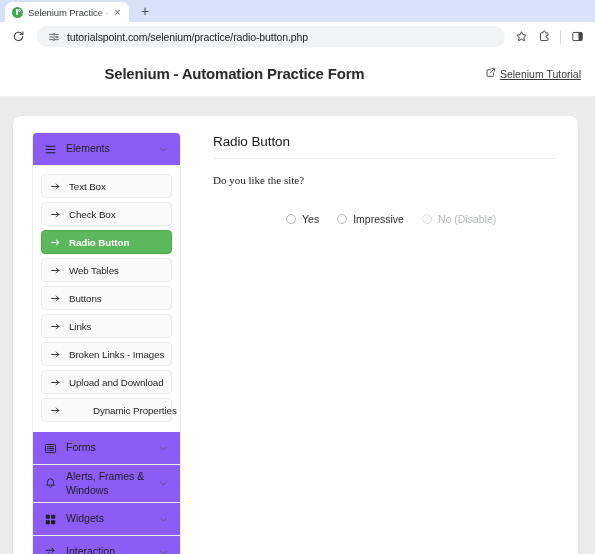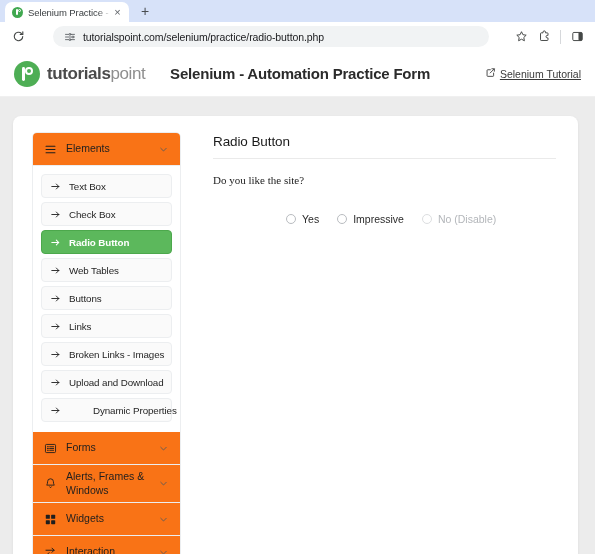--- a/index.html
+++ b/index.html
@@ -108,21 +108,20 @@
   }
 
   .toolbar {
     height: 29px;
     background: #ffffff;
     display: flex;
     align-items: center;
     padding: 0 8px;
     box-sizing: border-box;
     flex: 0 0 auto;
-    gap: 16px;
   }
   .tb-icon {
     width: 20px;
     height: 20px;
     display: flex;
     align-items: center;
     justify-content: center;
     color: #444746;
     flex: 0 0 auto;
   }
@@ -277,21 +276,21 @@
     border-radius: 5px;
     overflow: hidden;
     background: #fff;
   }
   .acc-header {
     height: 33px;
     display: flex;
     align-items: center;
     padding: 0 11px 0 10px;
     box-sizing: border-box;
-    background: #f97316;
+    background: #8b5cf6;
     border-bottom: 1px solid #eceef0;
     gap: 9px;
   }
   .acc-header .ic {
     width: 14px;
     height: 14px;
     flex: 0 0 auto;
     display: flex;
     align-items: center;
     justify-content: center;
@@ -456,24 +455,20 @@
           <rect x="2.2" y="3" width="11.6" height="10" rx="1.4"></rect>
           <rect x="9.2" y="3" width="4.6" height="10" rx="1.4" fill="currentColor" stroke="none"></rect>
         </svg>
       </div>
     </div>
   </div>
 
   <div class="viewport">
 
     <div class="site-header">
-      <div class="logo-wrap">
-        <div class="logo-mark"></div>
-        <div class="logo-text"><span class="b">tutorials</span><span class="g">point</span></div>
-      </div>
       <div class="page-title">Selenium - Automation Practice Form</div>
       <div class="tutorial-link">
         <span>
           <svg width="11" height="11" viewBox="0 0 16 16" fill="none" stroke="#3a3a3a" stroke-width="1.3" stroke-linecap="round" stroke-linejoin="round">
             <path d="M12.5 8.8v3.8a1 1 0 0 1-1 1H4a1 1 0 0 1-1-1V5a1 1 0 0 1 1-1h3.8"></path>
             <path d="M10 2.6h3.6v3.6M13.4 2.8L7.6 8.6"></path>
           </svg>
         </span>
         <span>Selenium Tutorial</span>
       </div>

